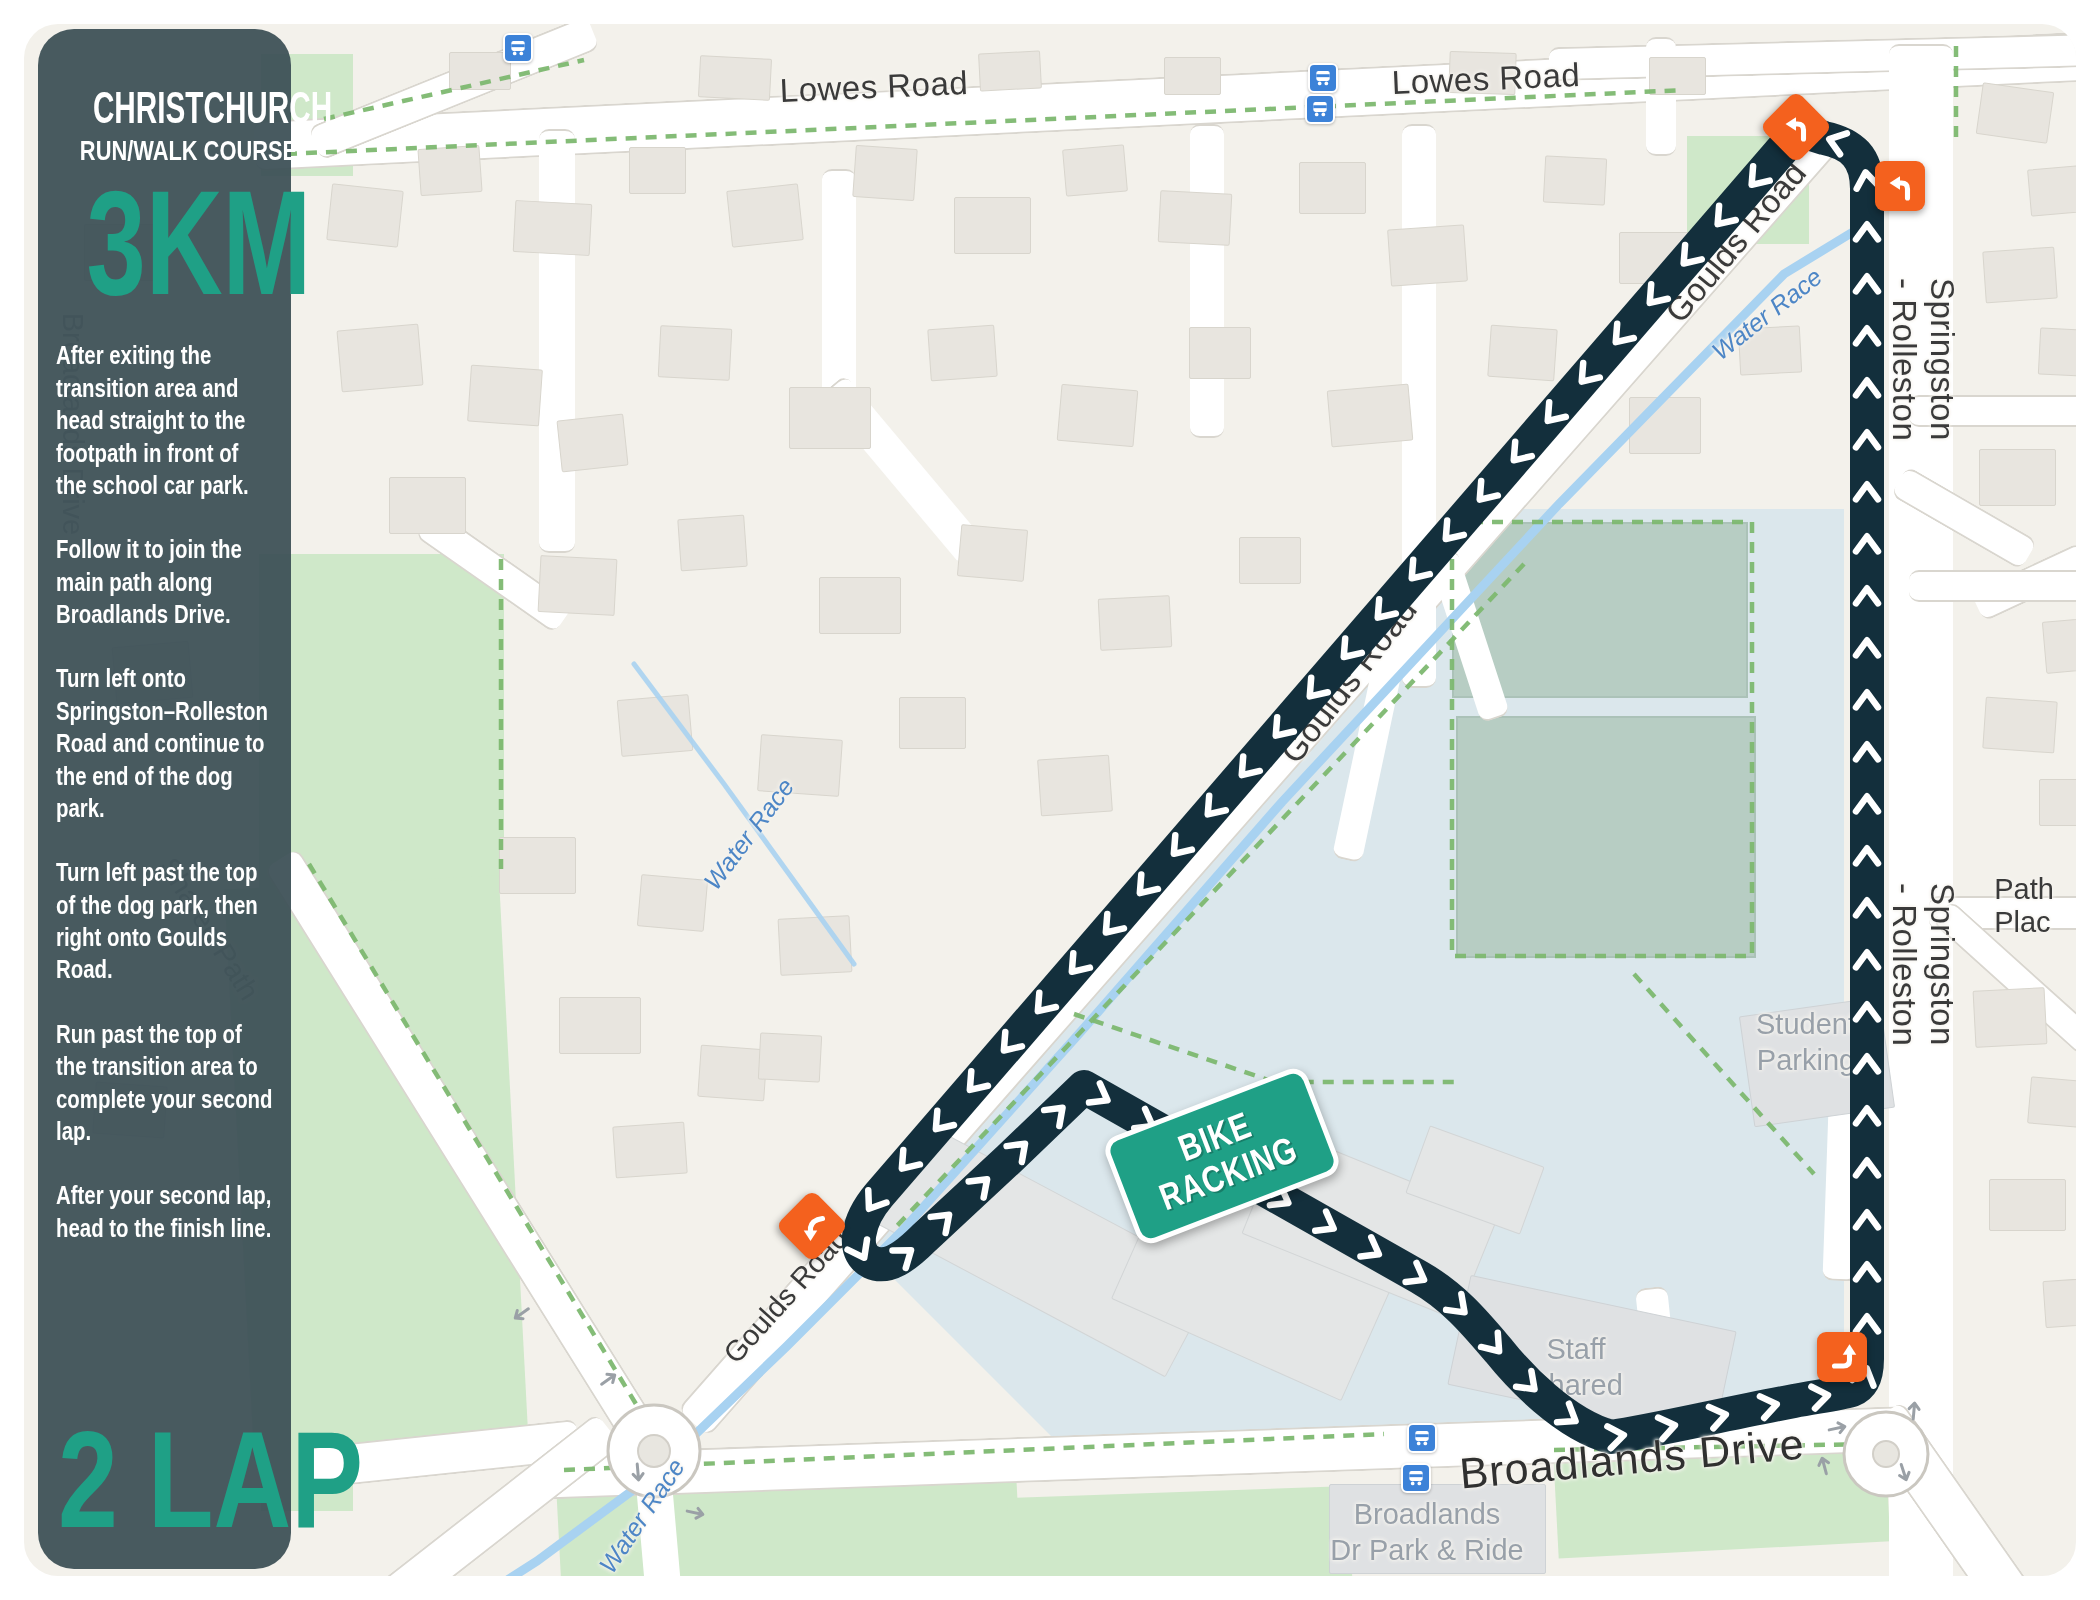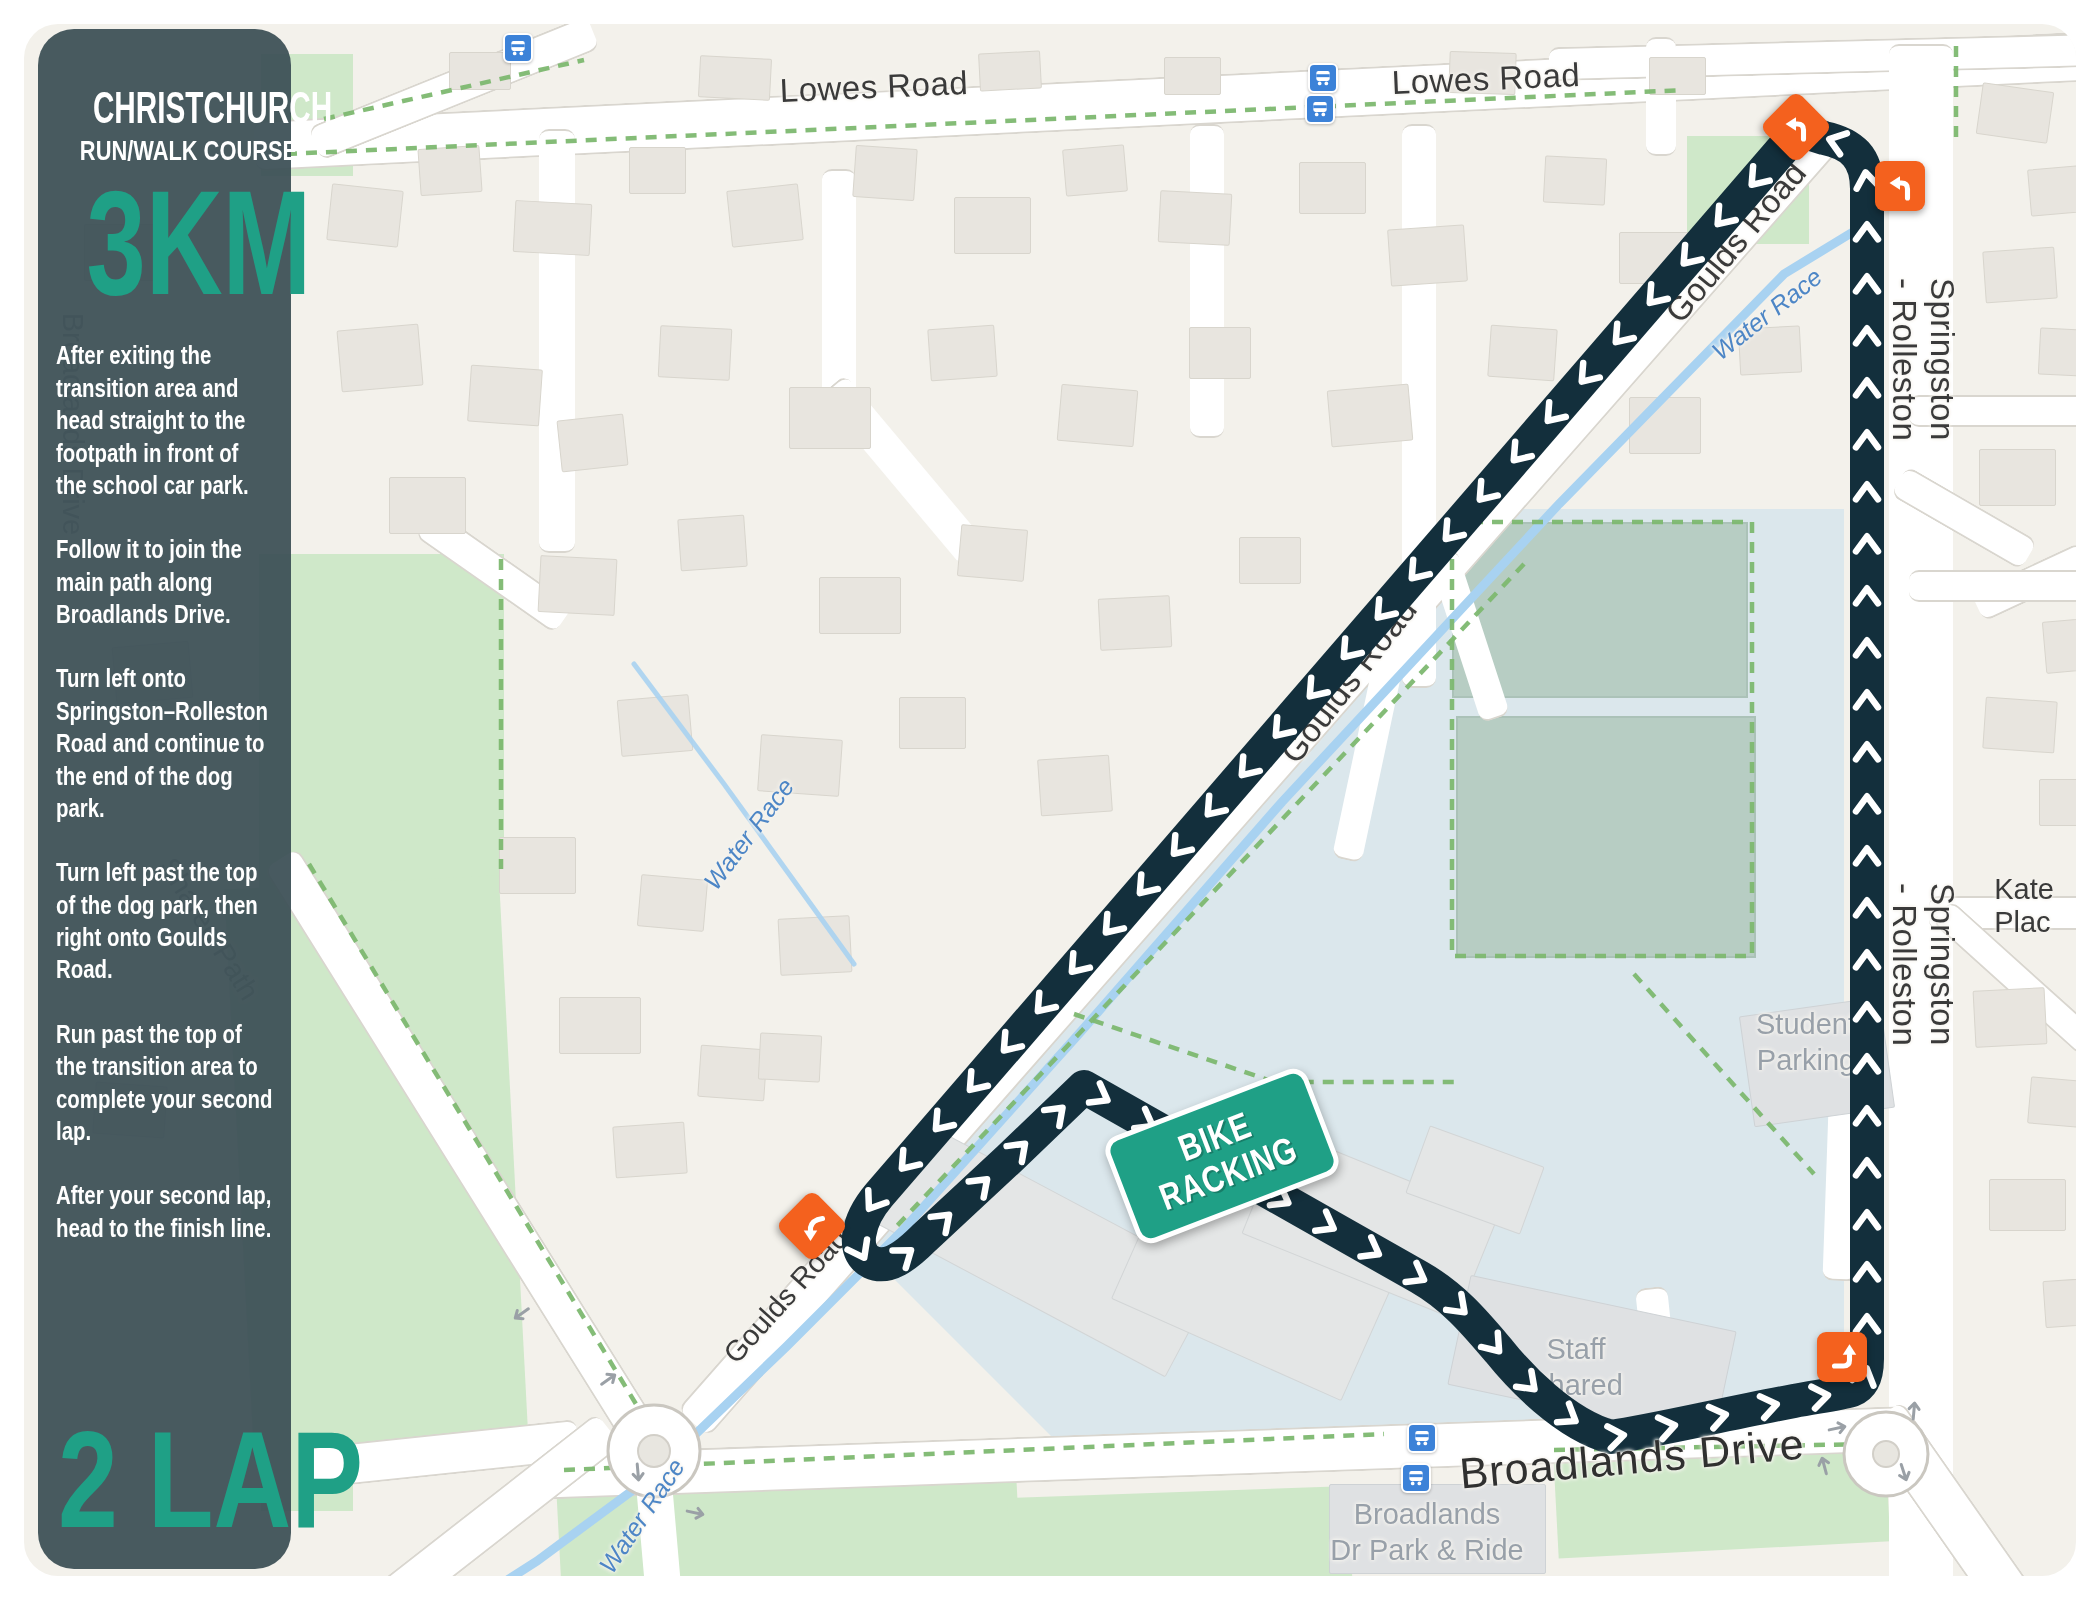--- a/index.html
+++ b/index.html
@@ -199,21 +199,21 @@
         <path d="M-9,0 L6,0 M1,-5 L7,0 L1,5" transform="translate(1890,1386) rotate(-85)" class="garr"></path>
         <path d="M-9,0 L6,0 M1,-5 L7,0 L1,5" transform="translate(497,1290) rotate(145)" class="garr"></path>
       </svg>
       <span class="maplabel road-lg" style="left: 850px; top: 63px; transform: translate(-50%, -50%) rotate(-2.5deg);">Lowes Road</span>
       <span class="maplabel road-lg" style="left: 1462px; top: 55px; transform: translate(-50%, -50%) rotate(-2.5deg);">Lowes Road</span>
       <span class="maplabel road-lg" style="left: 1712px; top: 218px; transform: translate(-50%, -50%) rotate(-50deg);">Goulds Road</span>
       <span class="maplabel road-lg" style="left: 1325px; top: 657px; transform: translate(-50%, -50%) rotate(-52deg);">Goulds Road</span>
       <span class="maplabel road-md" style="left: 762px; top: 1272px; transform: translate(-50%, -50%) rotate(-48deg);">Goulds Road</span>
       <span class="maplabel road-lg" style="left: 1880px; top: 340px; transform: translate(-50%, -50%) rotate(90deg);">Springston - Rolleston Road</span>
       <span class="maplabel road-lg" style="left: 1880px; top: 945px; transform: translate(-50%, -50%) rotate(90deg);">Springston - Rolleston Road</span>
-      <span class="maplabel road-md" style="left: 2000px; top: 882px; transform: translate(-50%, -50%) rotate(0deg);">Kate Plac</span>
+      <span class="maplabel road-md" style="left: 2000px; top: 882px; transform: translate(-50%, -50%) rotate(0deg);">Path Plac</span>
       <span class="maplabel road-xl above-route" style="left: 1608px; top: 1435px; transform: translate(-50%, -50%) rotate(-5deg);">Broadlands Drive</span>
       <span class="maplabel water" style="left: 1743px; top: 290px; transform: translate(-50%, -50%) rotate(-38deg);">Water Race</span>
       <span class="maplabel water" style="left: 725px; top: 810px; transform: translate(-50%, -50%) rotate(-53deg);">Water Race</span>
       <span class="maplabel water" style="left: 618px; top: 1492px; transform: translate(-50%, -50%) rotate(-56deg);">Water Race</span>
       <span class="maplabel poi" style="left: 1552px; top: 1343px; transform: translate(-50%, -50%) rotate(0deg);">Staff
 Shared</span>
       <span class="maplabel poi" style="left: 1782px; top: 1018px; transform: translate(-50%, -50%) rotate(0deg);">Student
 Parking</span>
       <span class="maplabel poi" style="left: 1403px; top: 1508px; transform: translate(-50%, -50%) rotate(0deg);">Broadlands
 Dr Park &amp; Ride</span>

